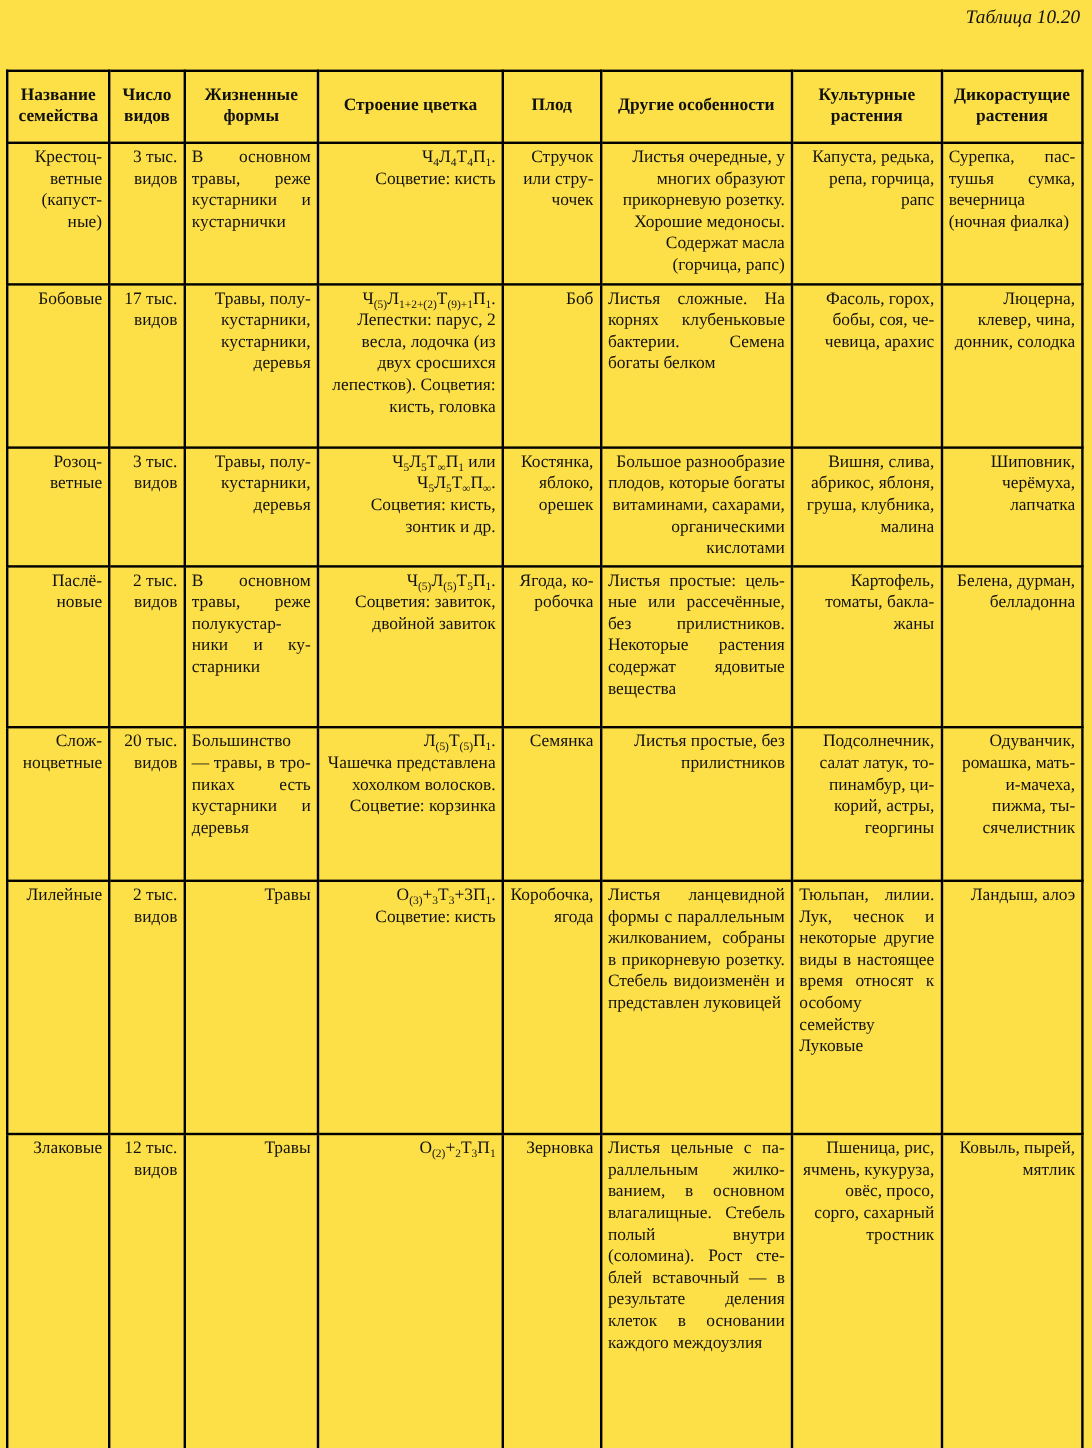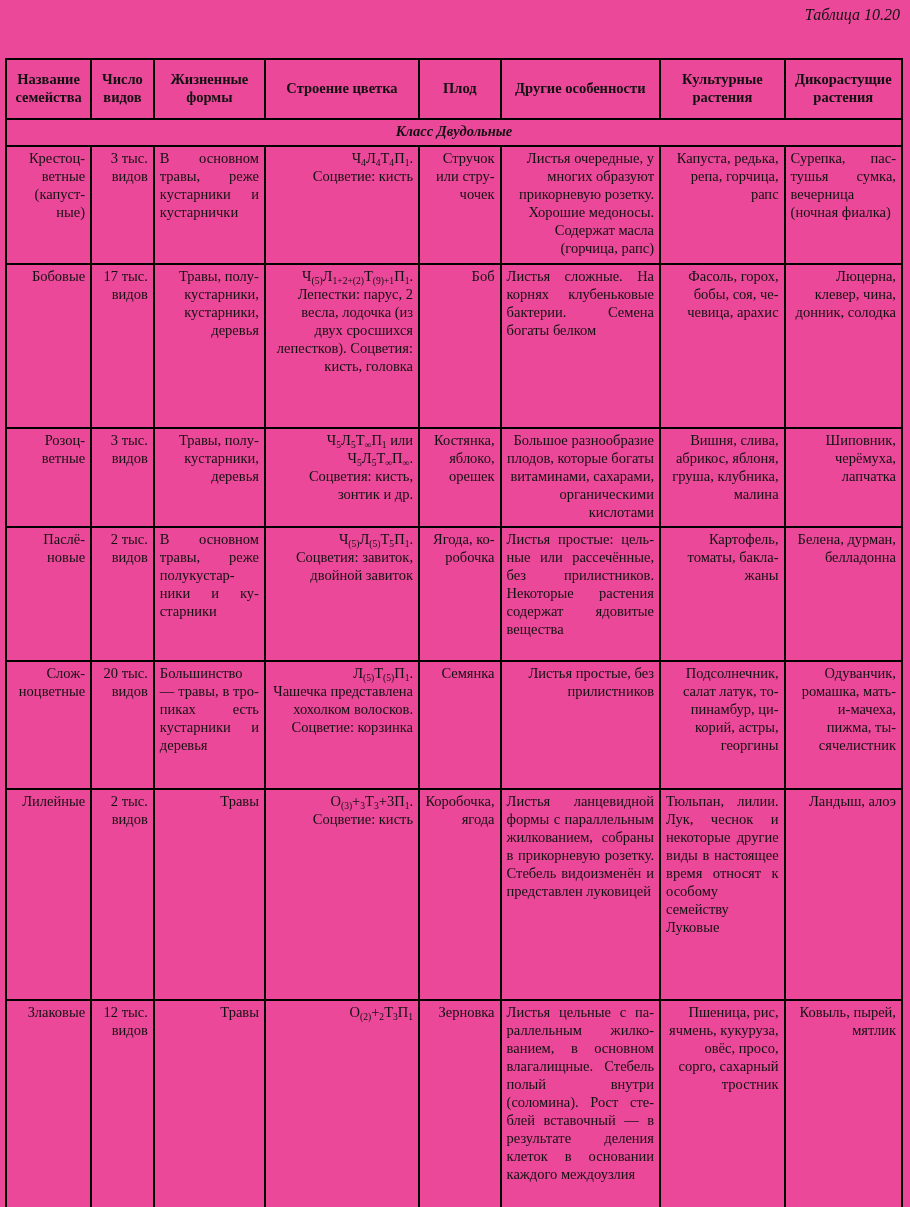--- a/index.html
+++ b/index.html
@@ -5,21 +5,21 @@
   html, body {
     margin: 0;
     padding: 0;
     background: #e8e8e8;
   }
   .page {
     position: relative;
     width: 910px;
     height: 1207px;
     margin: 0 auto;
-    background: #ec4899;
+    background: #fde047;
     color: #111;
     font-family: "Liberation Serif", serif;
     overflow: hidden;
   }
   .table-label {
     position: absolute;
     top: 6px;
     right: 10px;
     font-style: italic;
     font-size: 16px;
@@ -108,38 +108,35 @@
         <th>Жизненные формы</th>
         <th>Строение цветка</th>
         <th>Плод</th>
         <th>Другие особенности</th>
         <th>Культурные растения</th>
         <th>Дикорастущие растения</th>
       </tr>
     </thead>
     <tbody>
 
-      <tr style="height:24px">
-        <td class="section-cell" colspan="8">Класс Двудольные</td>
-      </tr>
 
       <tr style="height:118px">
         <td class="body-cell left">Крестоц­ветные (капуст­ные)</td>
         <td class="body-cell left">3 тыс. видов</td>
         <td class="body-cell">В основном травы, реже кустарники и кустар­нички</td>
         <td class="body-cell left">
           <span class="formula">Ч<sub>4</sub>Л<sub>4</sub>Т<sub>4</sub>П<sub>1</sub>.</span><span>Соцветие: кисть</span>
         </td>
         <td class="body-cell left">Стручок или стру­чочек</td>
         <td class="body-cell left">Листья очередные, у многих образуют прикорневую розетку. Хорошие медоно­сы. Содержат масла (горчица, рапс)</td>
         <td class="body-cell left">Капуста, редь­ка, репа, гор­чица, рапс</td>
         <td class="body-cell">Сурепка, пас­тушья сум­ка, вечерни­ца (ночная фиалка)</td>
       </tr>
 
-      <tr style="height:164px">
+      <tr style="height:136px">
         <td class="body-cell left">Бобовые</td>
         <td class="body-cell left">17 тыс. видов</td>
         <td class="body-cell left">Травы, полу­кустарники, кустарники, деревья</td>
         <td class="body-cell left">
           <span class="formula">Ч<sub>(5)</sub>Л<sub>1+2+(2)</sub>Т<sub>(9)+1</sub>П<sub>1</sub>.</span><span>Лепестки: парус, 2 весла, лодочка (из двух сросшихся лепестков). Соцветия: кисть, головка</span>
         </td>
         <td class="body-cell left">Боб</td>
         <td class="body-cell">Листья сложные. На корнях клубенько­вые бактерии. Семе­на богаты белком</td>
         <td class="body-cell left">Фасоль, горох, бобы, соя, че­чевица, арахис</td>
         <td class="body-cell left">Люцерна, клевер, чина, донник, со­лодка</td>

